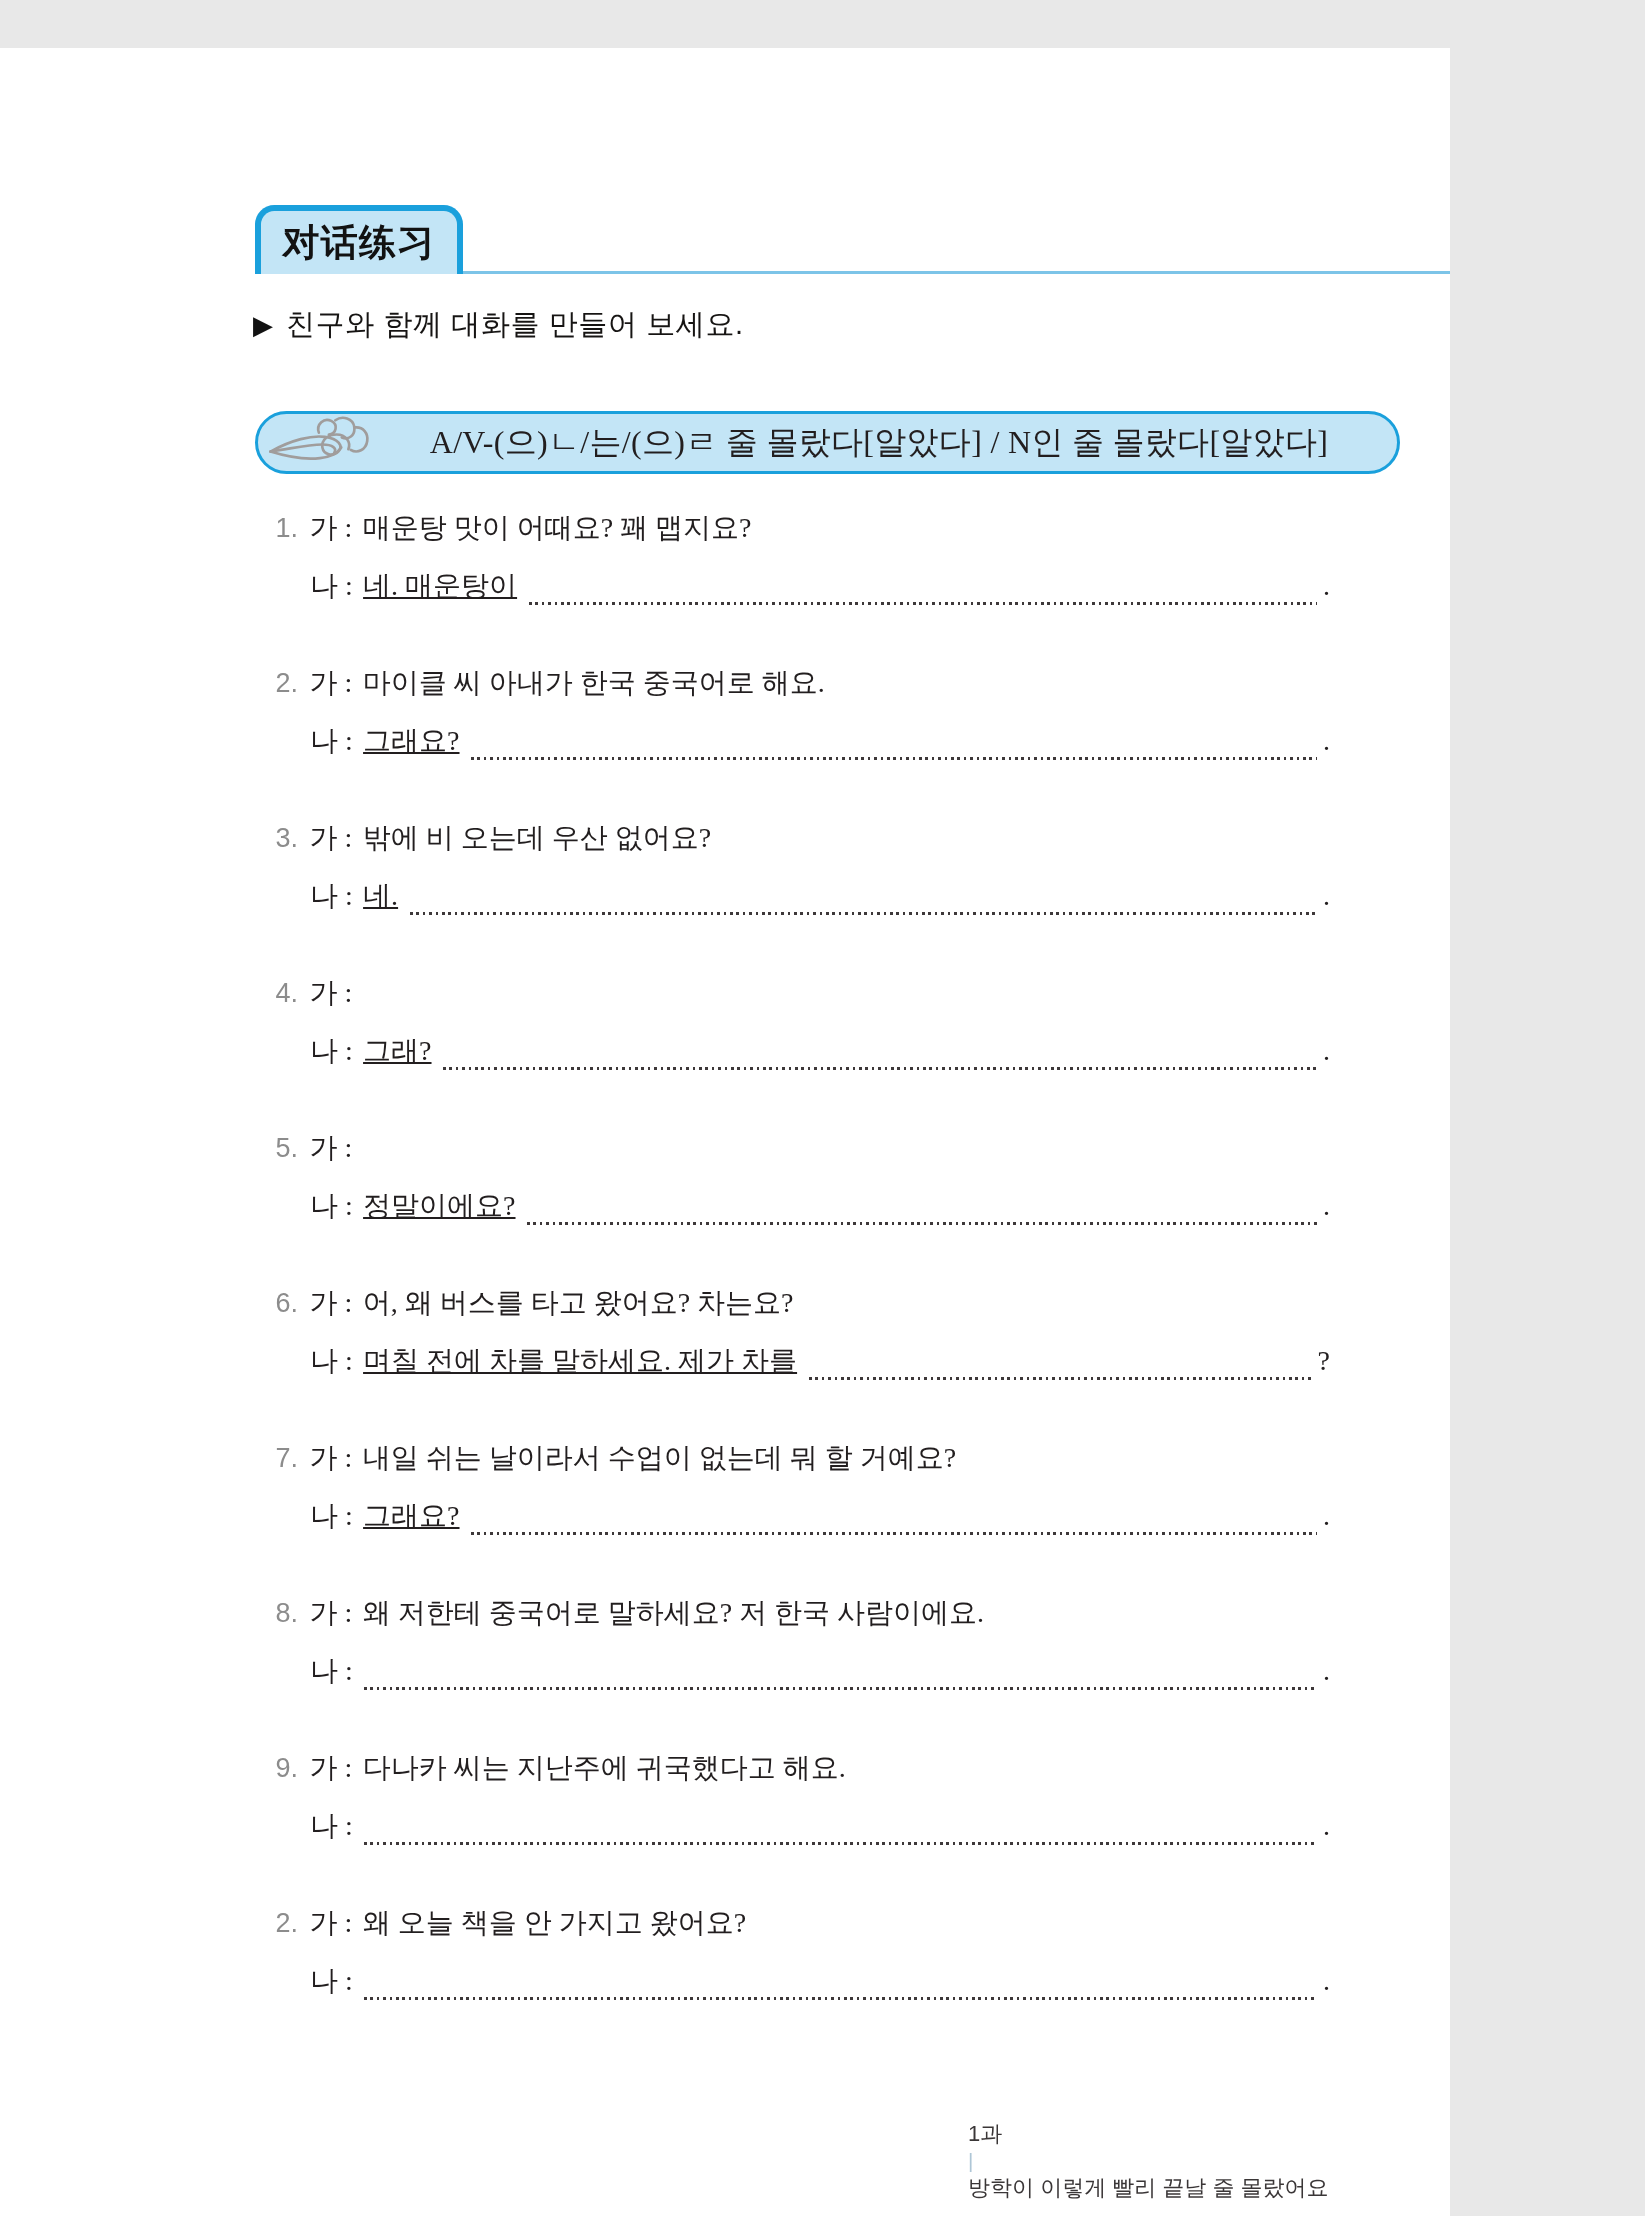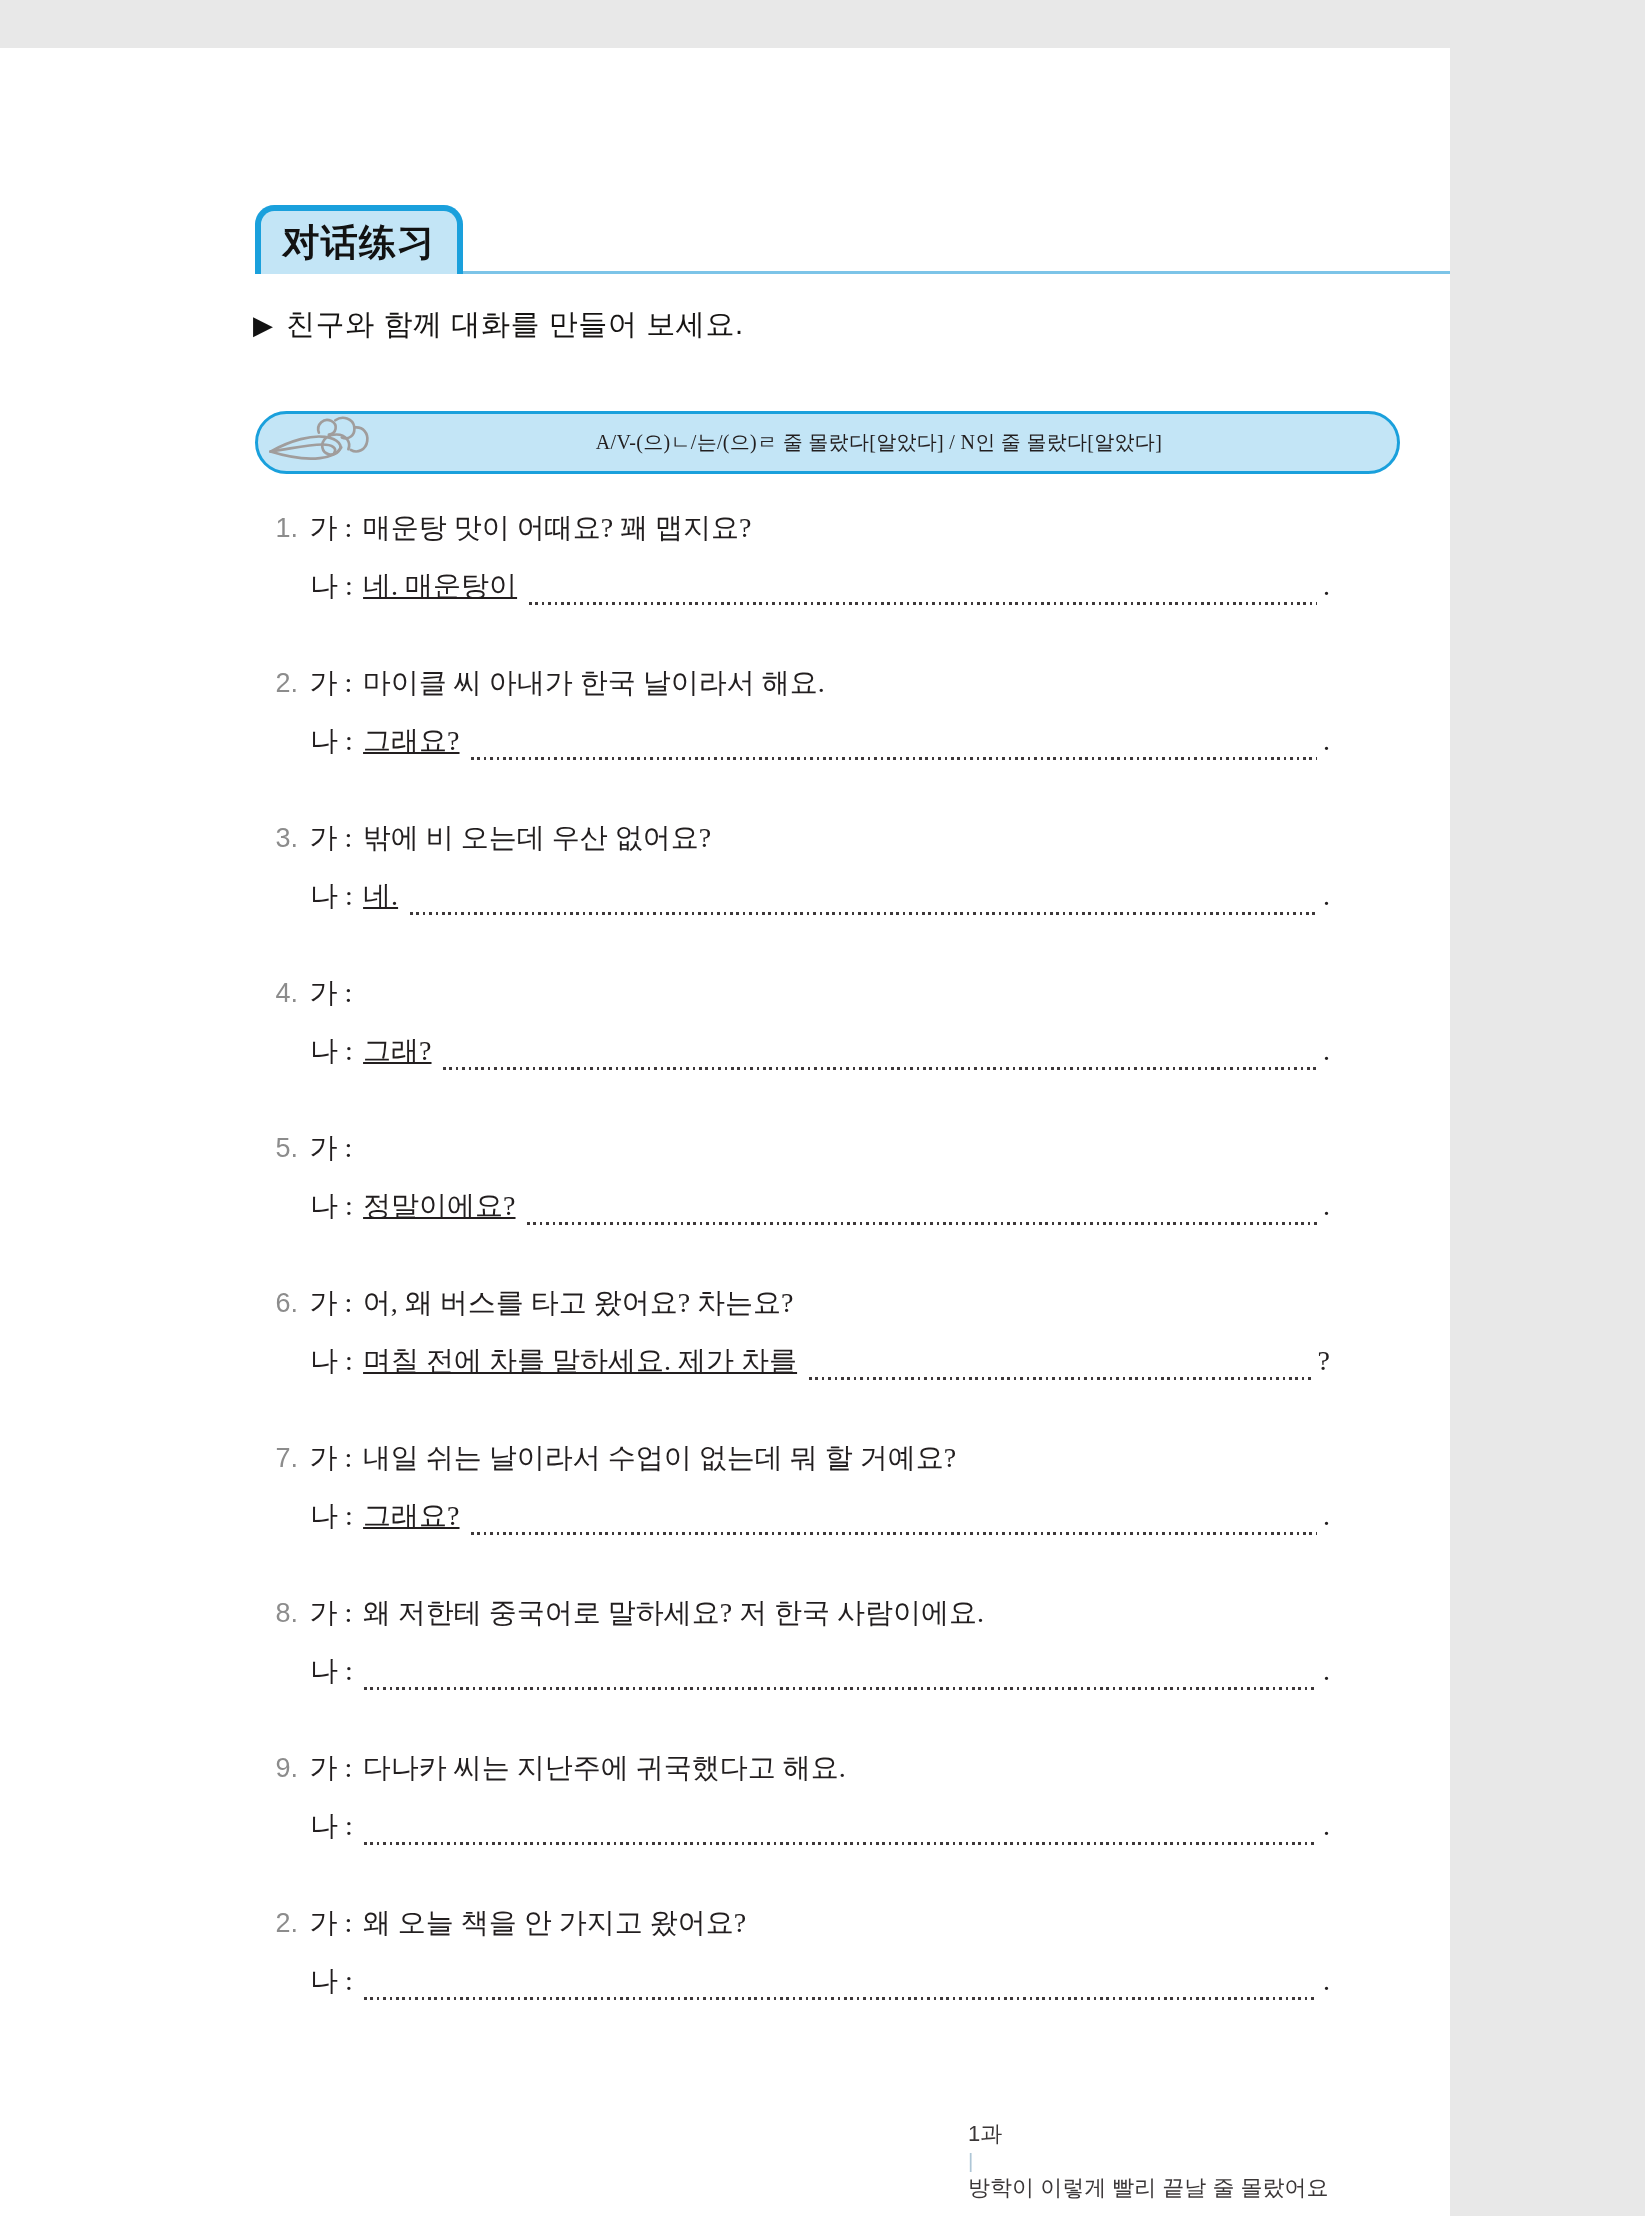--- a/index.html
+++ b/index.html
@@ -75,21 +75,21 @@
     border-radius: 34px;
     display: flex; align-items: center; justify-content: center;
     padding-left: 103px;
   }
   .banner-swirl {
     position: absolute;
     left: 3.9px; top: 0.6px;
     width: 119px; height: 59px;
   }
   .banner-text {
-    font-size: 20px;
+    font-size: 32px;
     color: var(--text-dark, #221e1f);
     white-space: nowrap;
     letter-spacing: 0.3px;
   }
 
   
   .exercises {
     position: absolute;
     left: 257px; top: 451px;
     width: 1073px;
@@ -195,21 +195,21 @@
         <span class="a-prefix">네. 매운탕이</span>
         <span class="blank"></span>
         <span class="punct">.</span>
       </div>
     </div>
 
     <div class="exercise">
       <div class="q-row">
         <span class="num">2.</span>
         <span class="speaker">가 :</span>
-        <span class="q-text">마이클 씨 아내가 한국 날이라서 해요.</span>
+        <span class="q-text">마이클 씨 아내가 한국 중국어로 해요.</span>
       </div>
       <div class="a-row">
         <span class="speaker">나 :</span>
         <span class="a-prefix">그래요?</span>
         <span class="blank"></span>
         <span class="punct">.</span>
       </div>
     </div>
 
     <div class="exercise">

